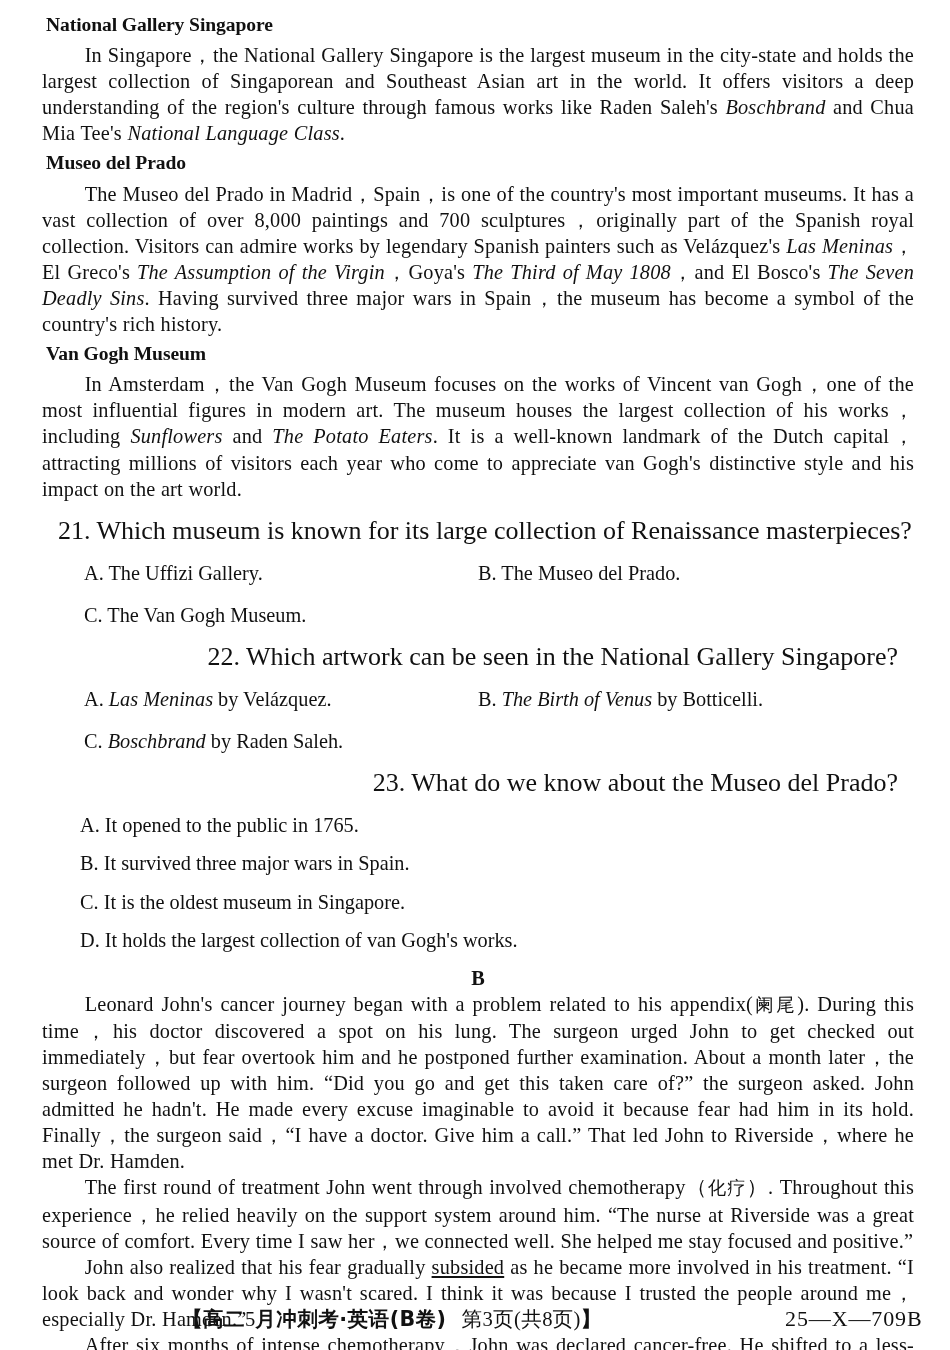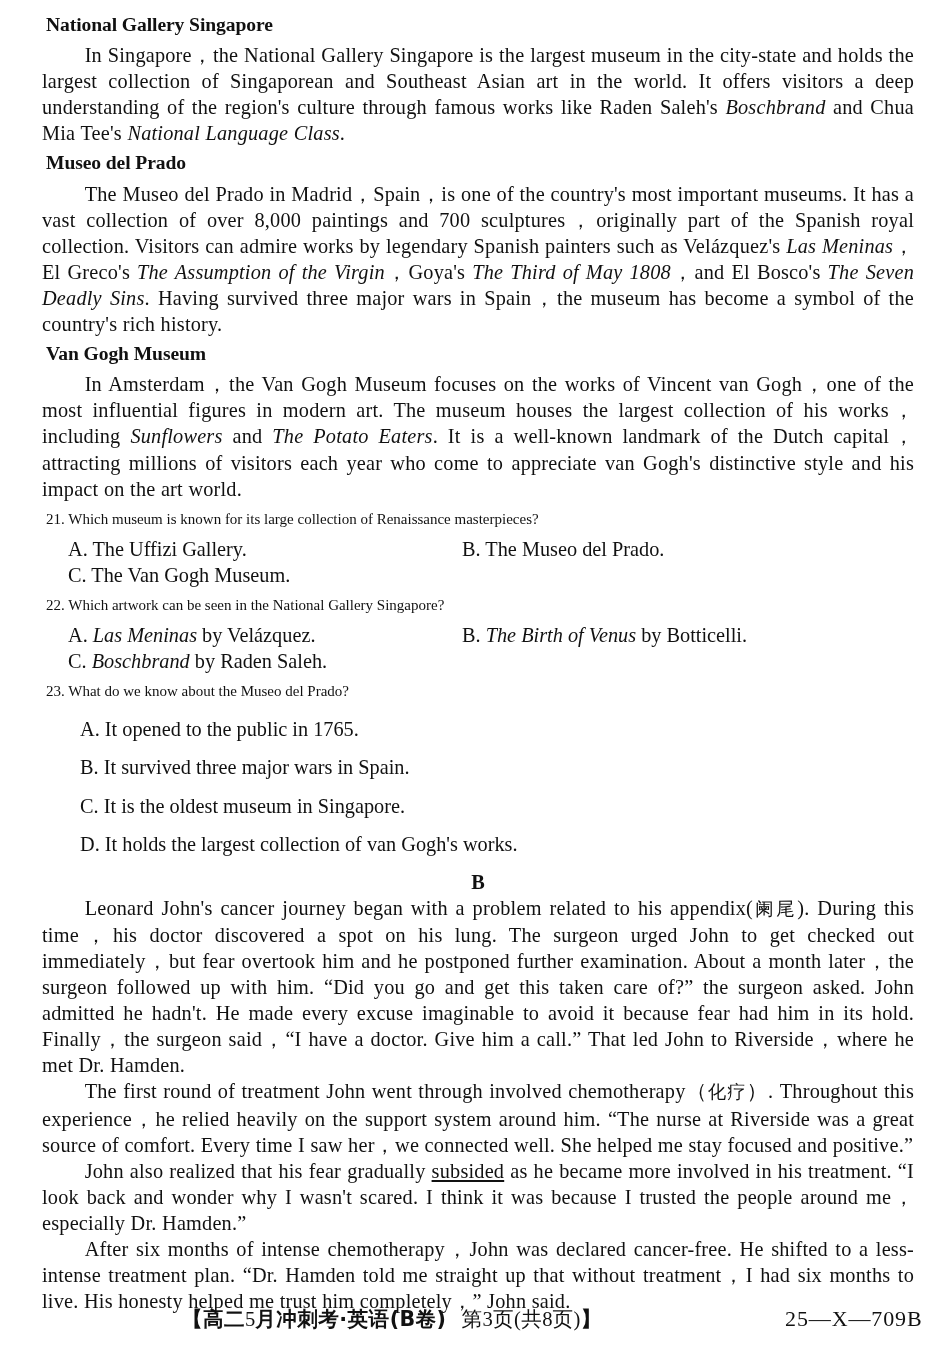--- a/index.html
+++ b/index.html
@@ -59,30 +59,30 @@
   
   .section-letter {
     font-size: 20.3px;
     line-height: 26.1px;
     font-weight: bold;
     text-align: center;
     margin: 0;
   }
   
   .question {
-    font-size: 15px;
-    line-height: 26.1px;
-    margin: 4px;
-    text-align: left;
+    font-size: 26px;
+    line-height: 26.1px;
+    margin: 16px;
+    text-align: right;
     white-space: nowrap;
   }
   .opt-row {
     font-size: 20.3px;
     line-height: 26.1px;
-    margin: 0;
+    margin: 16px;
     display: flex;
     padding-left: 26px;
     align-items: flex-end;
   }
   .opt-row .opt {
     white-space: nowrap;
   }
   .opt-row .opt-a { width: 394px; flex: 0 0 394px; }
   .opt-row .opt-b { flex: 1 1 auto; }
   .opt-stack {

